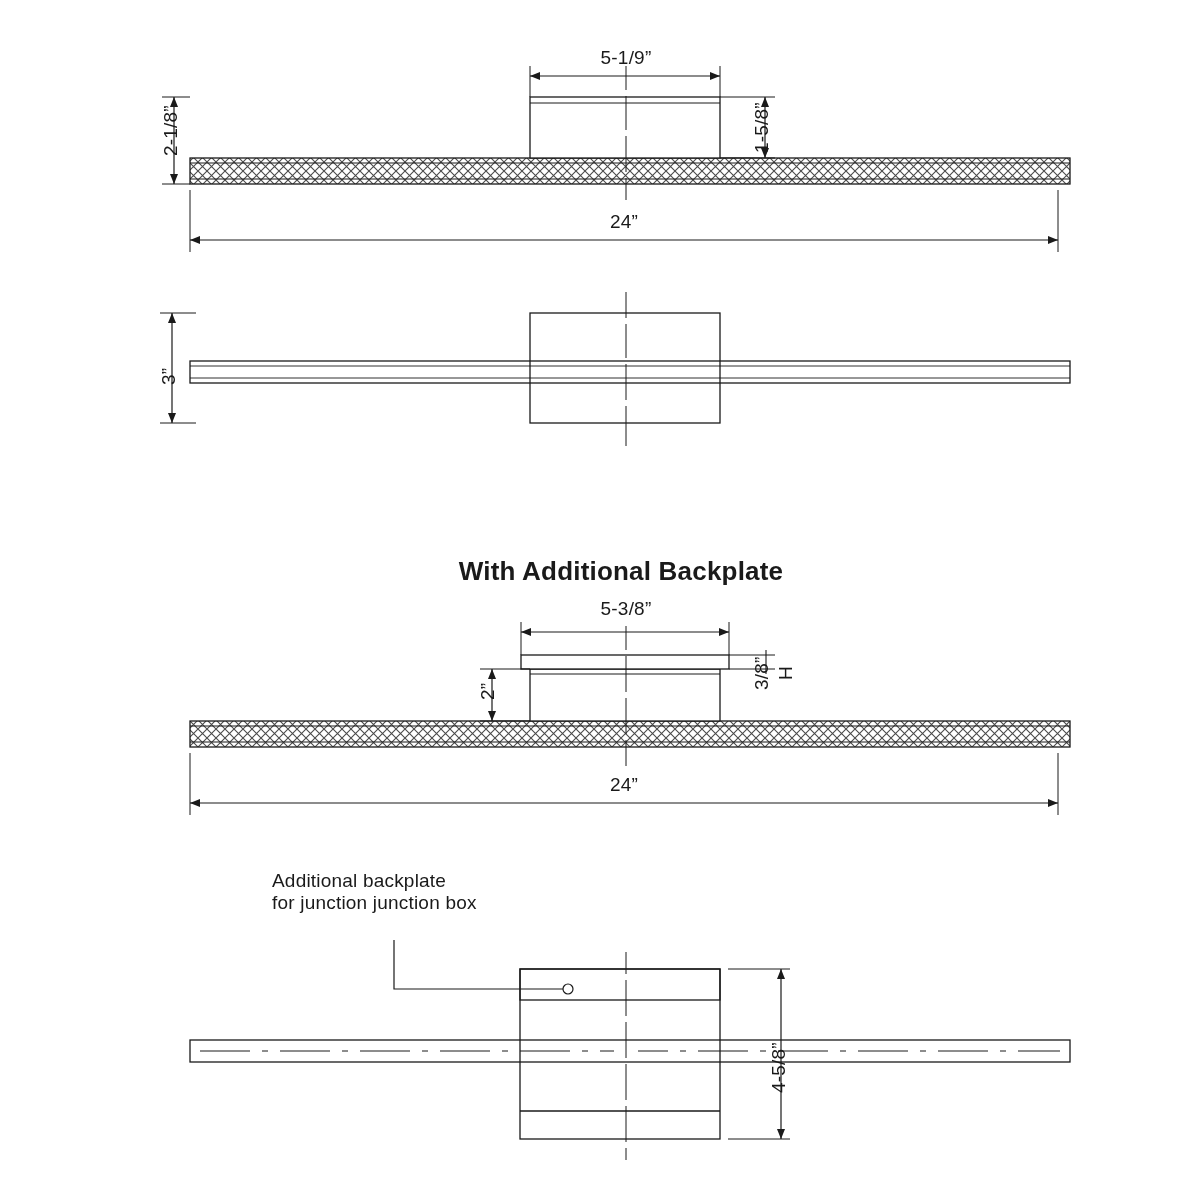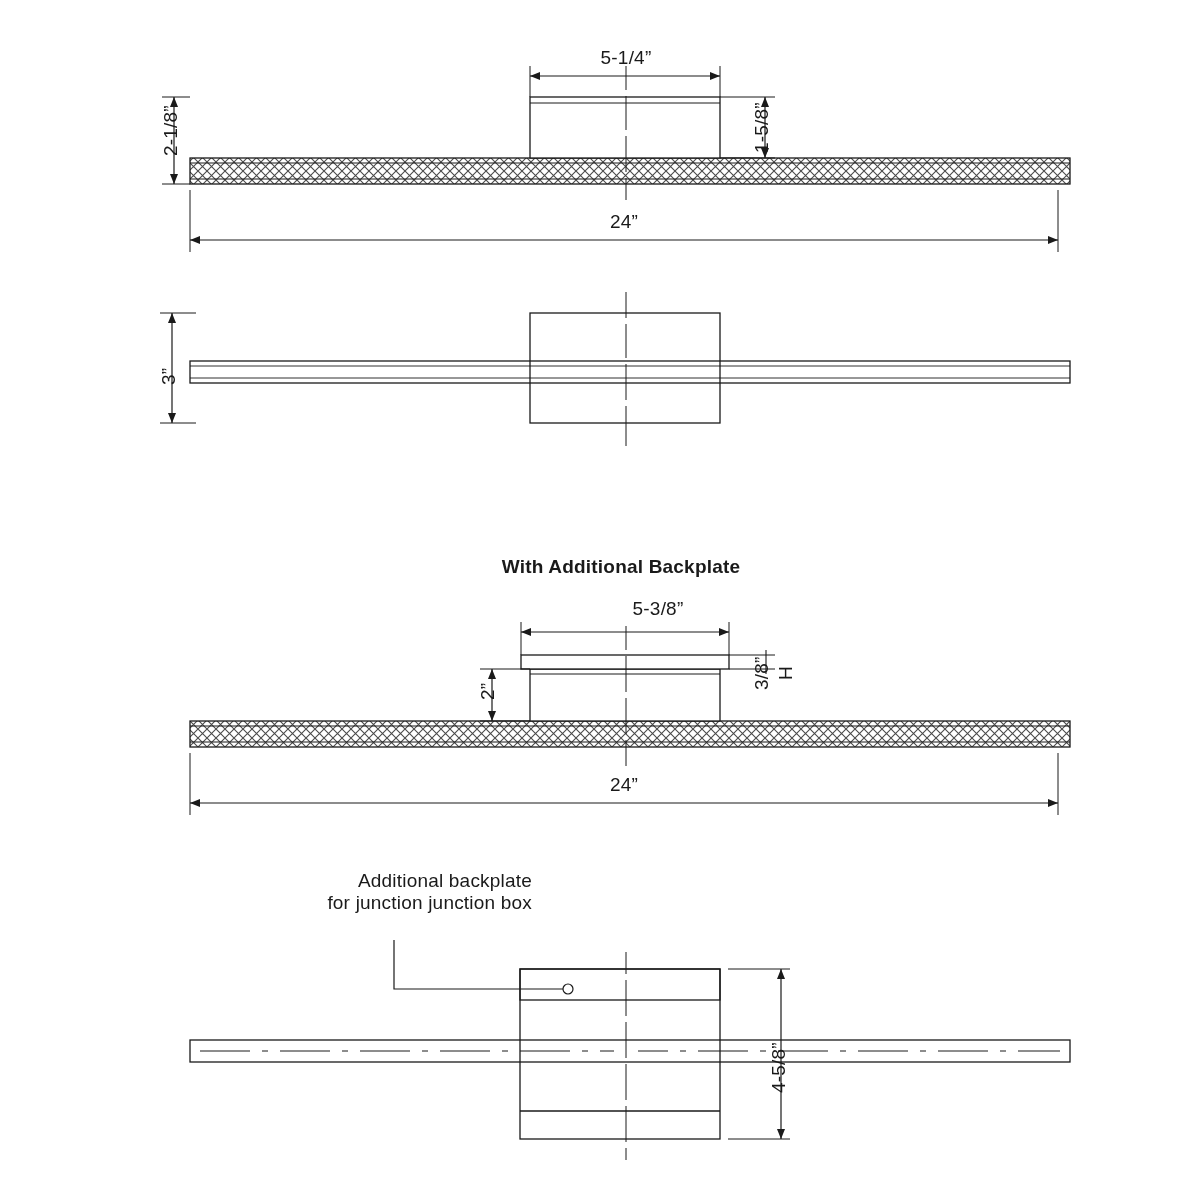--- a/index.html
+++ b/index.html
@@ -31,24 +31,24 @@
   }
   .lbl.vert {
     transform-origin: 0 0;
     transform: rotate(-90deg);
   }
   .lbl.center {
     transform: translateX(-50%);
   }
   .lbl.bold {
     font-weight: bold;
-    font-size: 19px;
+    font-size: 26px;
   }
   .lbl.stack {
-    text-align: right;
+    text-align: left;
   }
 </style>
 </head>
 <body>
 
 <svg id="sheet" viewBox="0 0 1200 1200" xmlns="http://www.w3.org/2000/svg">
   <defs>
     <pattern id="hatchPat" width="9" height="9" patternUnits="userSpaceOnUse">
       <rect width="9" height="9" fill="#ffffff"></rect>
       <path d="M0,0 L9,9 M9,0 L0,9" stroke="#4a4a4a" stroke-width="1.1"></path>
@@ -155,33 +155,33 @@
       <path d="M563,989 L394,989 L394,940" stroke="#1a1a1a" stroke-width="1.2" fill="none"></path>
 
       <line x1="728" y1="969" x2="790" y2="969" stroke="#1a1a1a" stroke-width="1"></line>
       <line x1="728" y1="1139" x2="790" y2="1139" stroke="#1a1a1a" stroke-width="1"></line>
       <line x1="781" y1="969" x2="781" y2="1139" stroke="#1a1a1a" stroke-width="1.2" marker-start="url(#arrTail)" marker-end="url(#arrHead)"></line>
     </g>
 
   </g>
 </svg>
 
-<div class="lbl center" style="left:626px; top:47px;">5-1/4”</div>
+<div class="lbl center" style="left:626px; top:47px;">5-1/9”</div>
 
 <div class="lbl vert" style="left:160px; top:156px;">2-1/8”</div>
 
 <div class="lbl vert" style="left:751px; top:153px;">1-5/8”</div>
 
 <div class="lbl center" style="left:624px; top:211px;">24”</div>
 
 <div class="lbl vert" style="left:158px; top:385px;">3”</div>
 
 <div class="lbl bold center" style="left:621px; top:556px;">With Additional Backplate</div>
 
-<div class="lbl center" style="left:658px; top:598px;">5-3/8”</div>
+<div class="lbl center" style="left:626px; top:598px;">5-3/8”</div>
 
 <div class="lbl vert" style="left:477px; top:700px;">2”</div>
 
 <div class="lbl vert" style="left:751px; top:690px;">3/8”</div>
 
 <div class="lbl vert" style="left:775px; top:680px;">H</div>
 
 <div class="lbl center" style="left:624px; top:774px;">24”</div>
 
 <div class="lbl stack" style="left:272px; top:870px; width:260px;">

